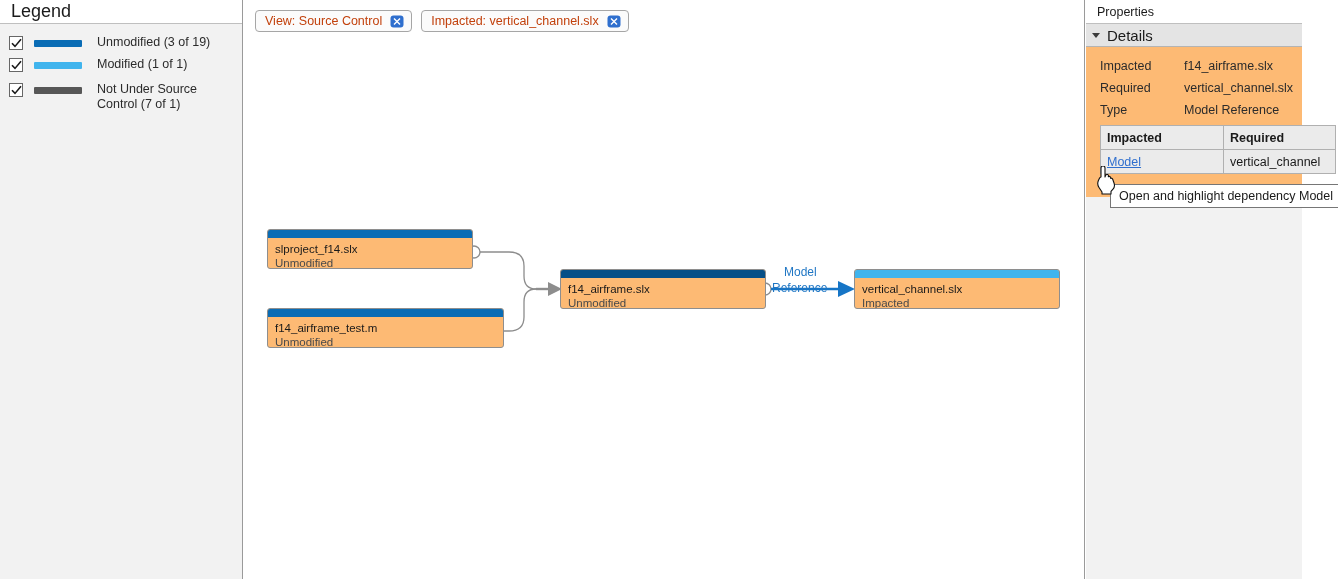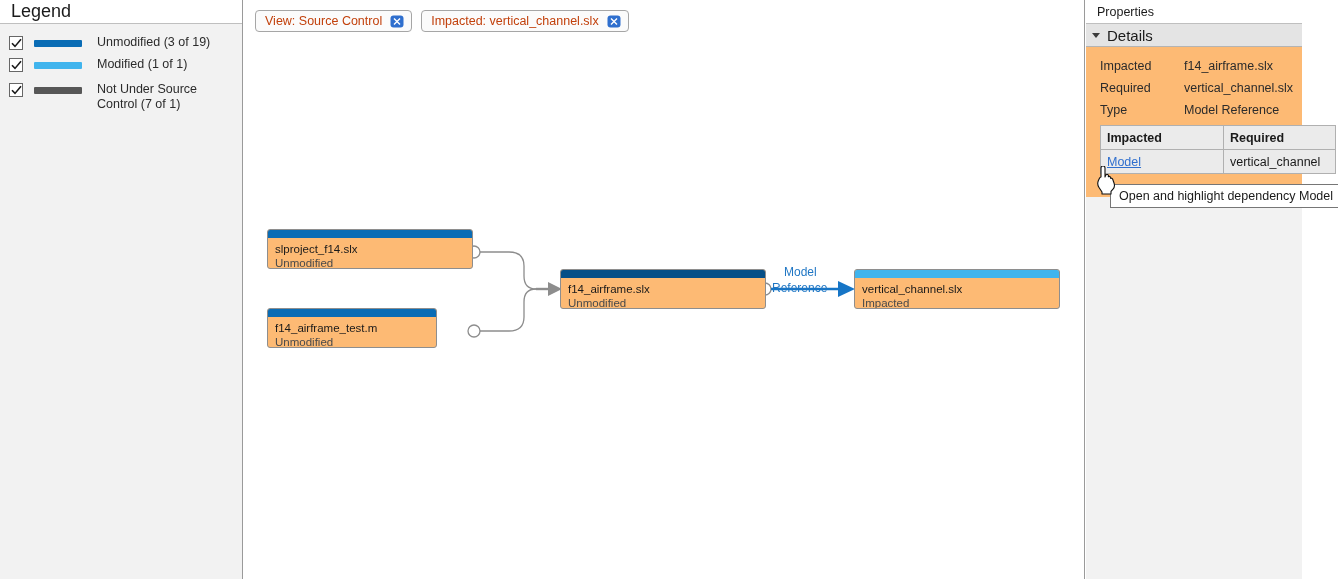--- a/index.html
+++ b/index.html
@@ -331,21 +331,21 @@
     </svg>
 
     <div class="node" style="left:23px; top:229px; width:206px; height:40px;">
       <div class="node-head" style="background:#0a6cb5;"></div>
       <div class="node-body">
         <div class="node-title">slproject_f14.slx</div>
         <div class="node-sub">Unmodified</div>
       </div>
     </div>
 
-    <div class="node" style="left:23px; top:308px; width:170px; height:40px;">
+    <div class="node" style="left:23px; top:308px; width:237px; height:40px;">
       <div class="node-head" style="background:#0a6cb5;"></div>
       <div class="node-body">
         <div class="node-title">f14_airframe_test.m</div>
         <div class="node-sub">Unmodified</div>
       </div>
     </div>
 
     <div class="node" style="left:316px; top:269px; width:206px; height:40px;">
       <div class="node-head" style="background:#064f87;"></div>
       <div class="node-body">

